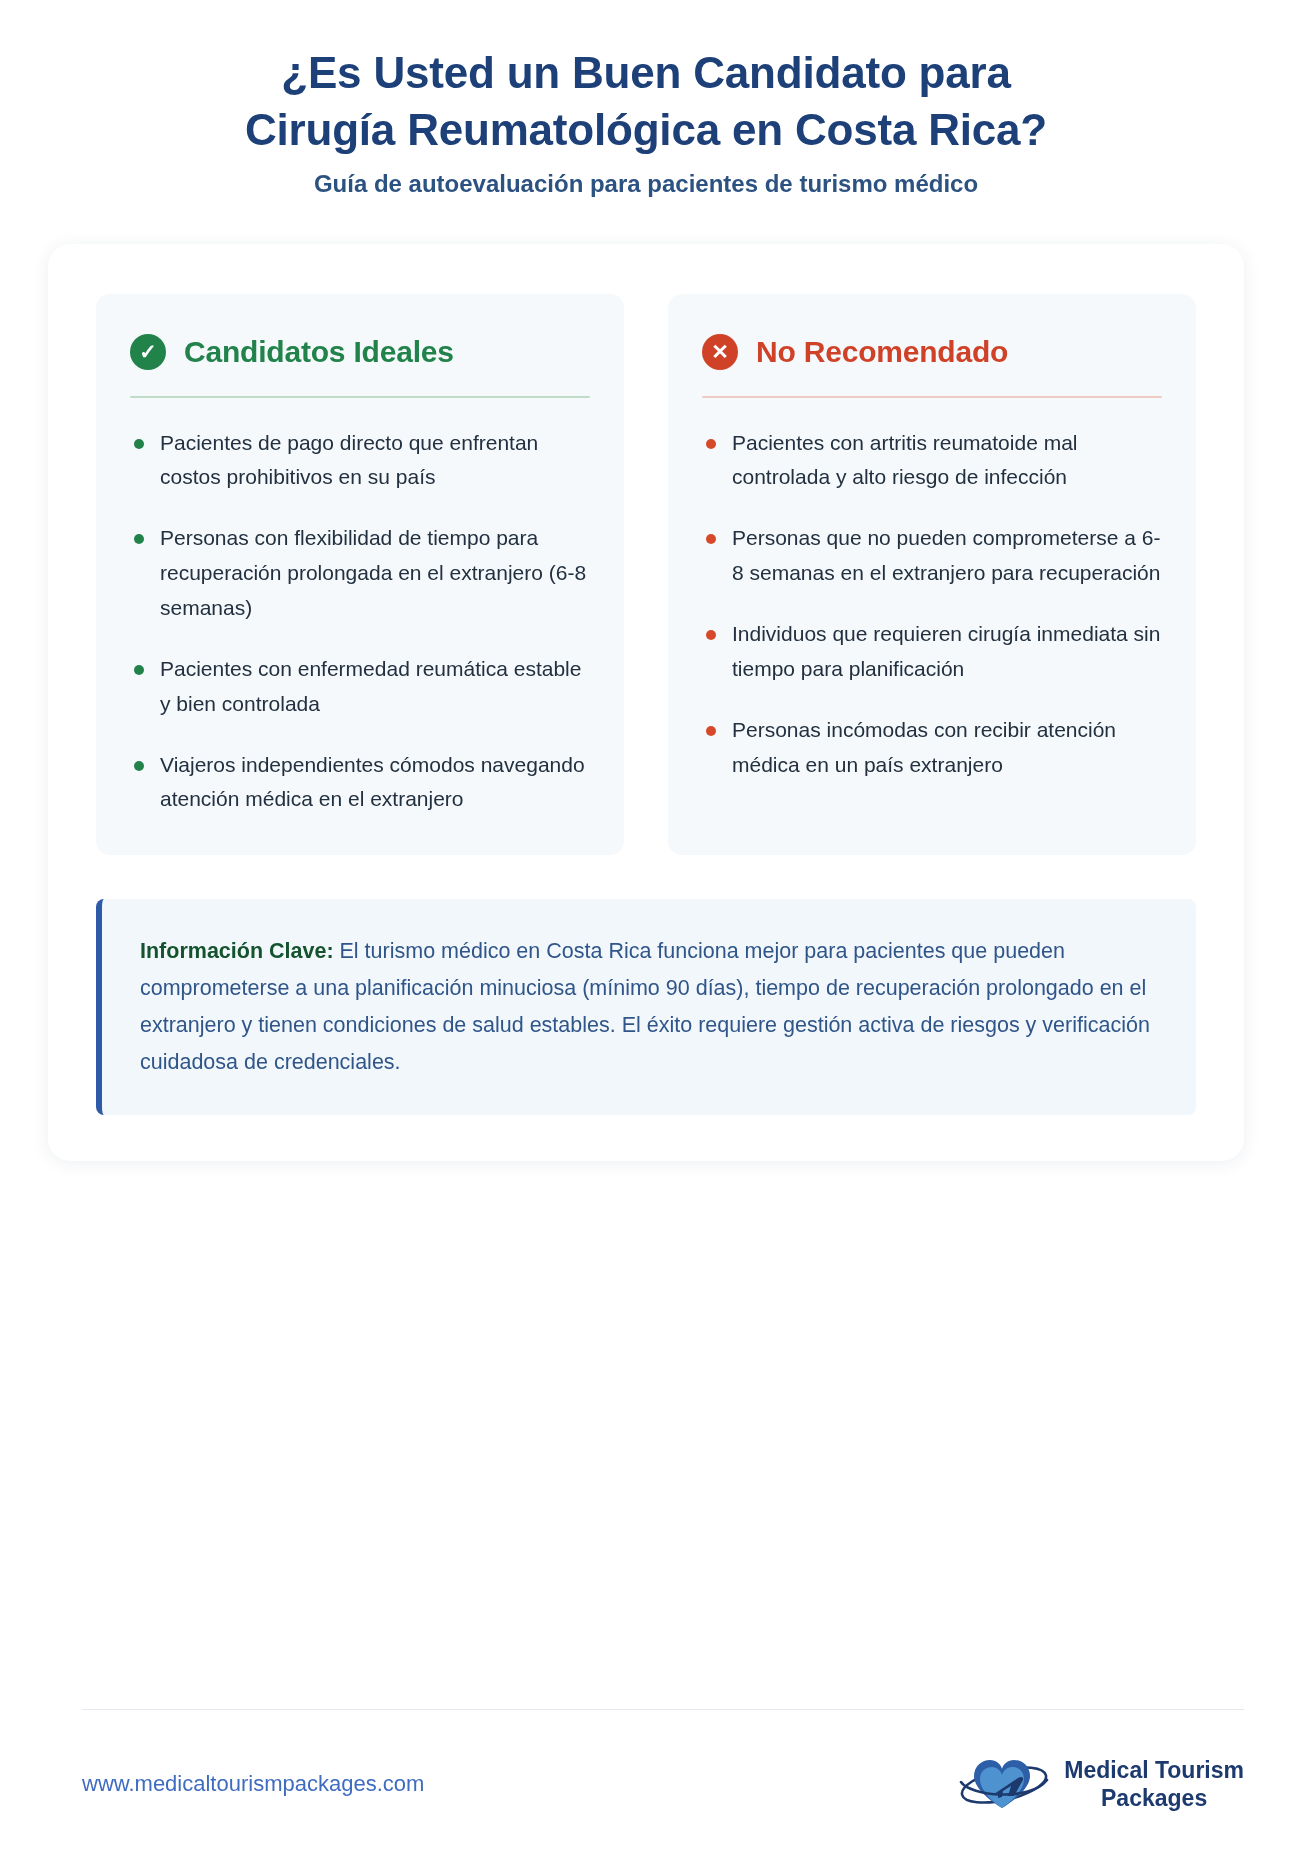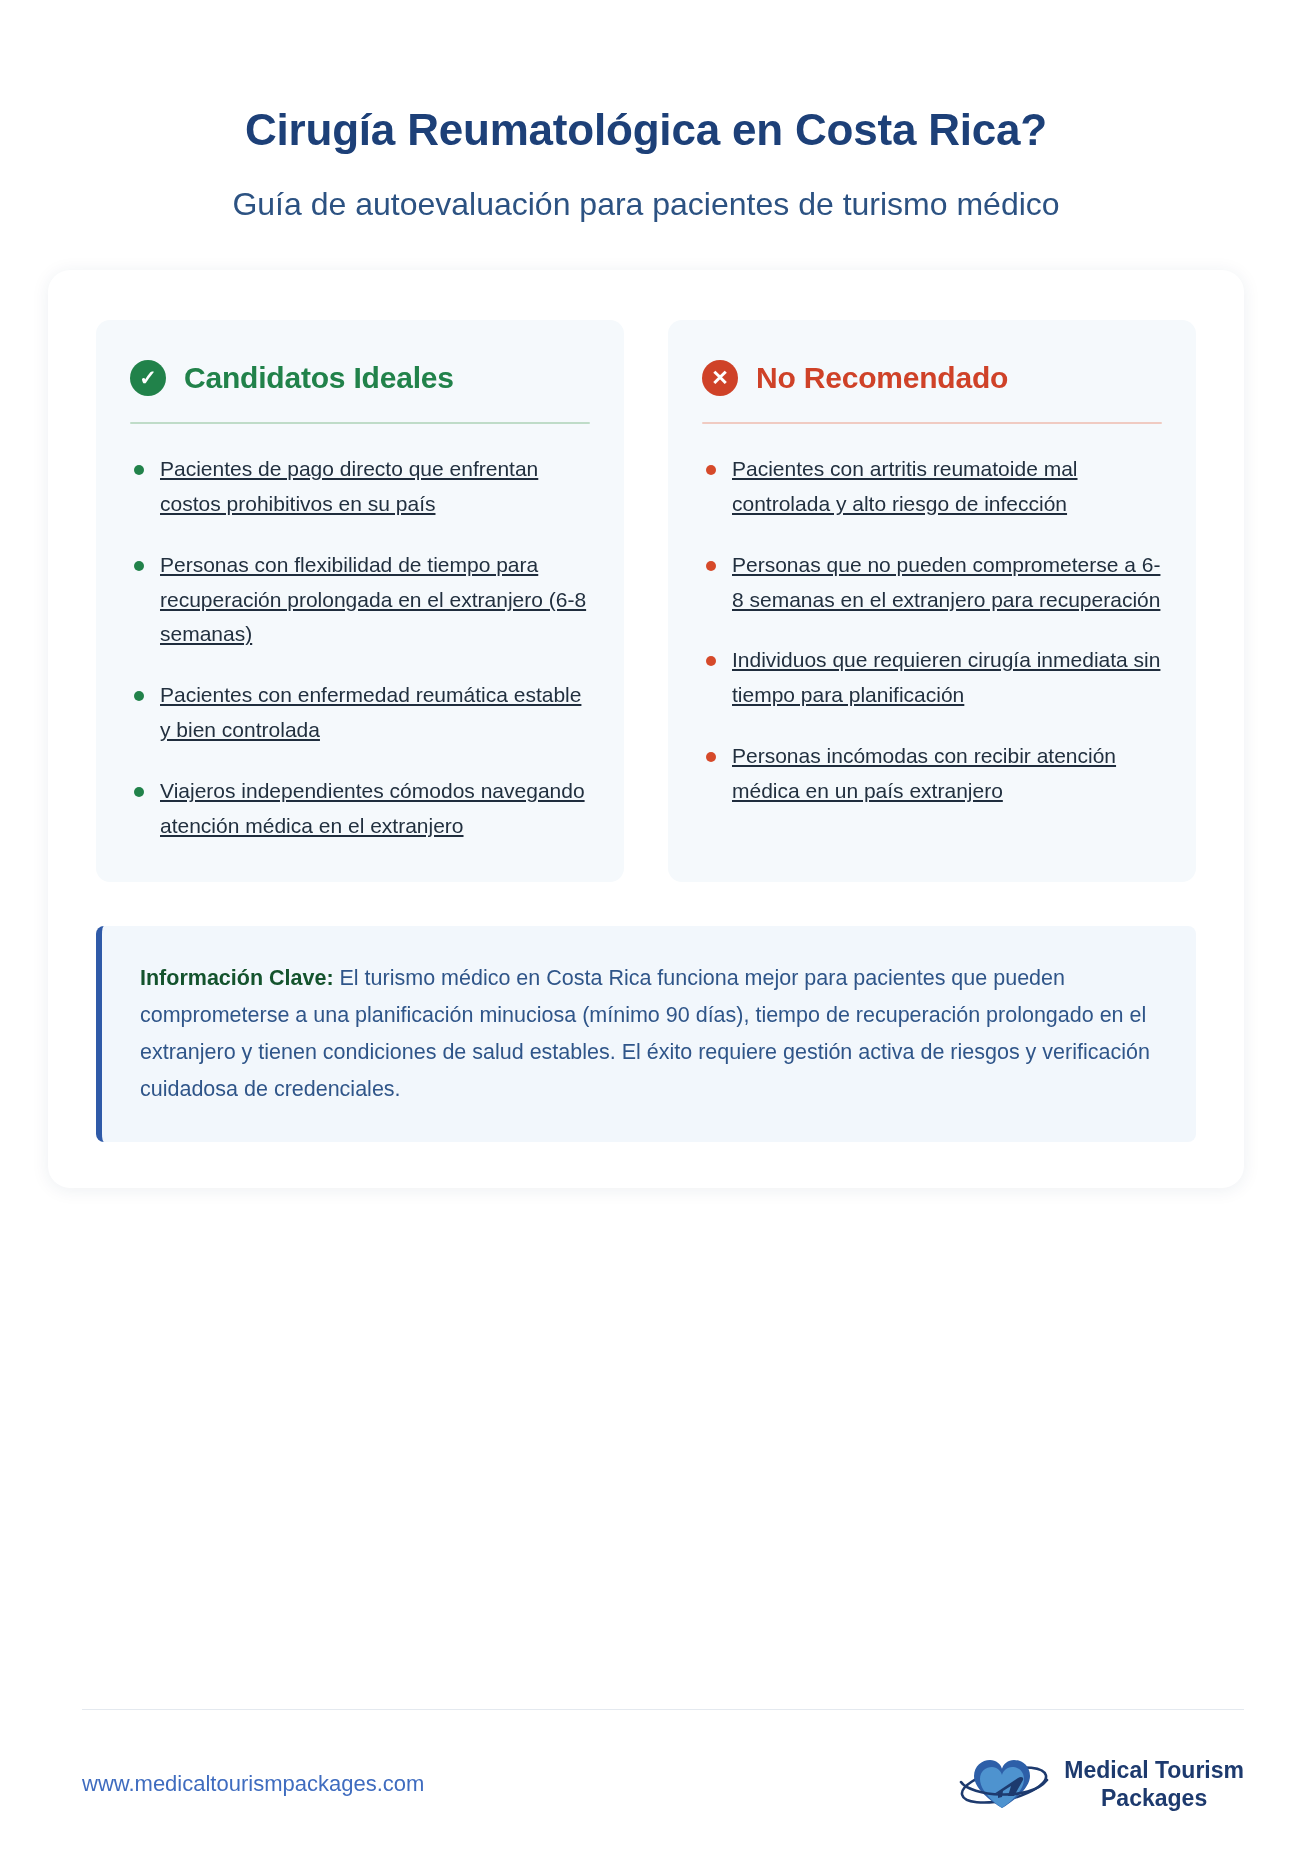--- a/index.html
+++ b/index.html
@@ -34,25 +34,25 @@
   .title {
     font-size: 44px;
     line-height: 1.30;
     font-weight: 700;
     color: #1d4078;
     letter-spacing: -0.2px;
     margin: 0 auto;
     max-width: 1080px;
   }
   .subtitle {
-    margin-top: 26px;
-    font-size: 32px;
+    margin-top: 10px;
+    font-size: 24px;
     line-height: 1.3;
     color: #2c5282;
-    font-weight: 400;
+    font-weight: 700;
   }
 
   
   .card {
     margin-top: 44px;
     background: #ffffff;
     border-radius: 22px;
     box-shadow: 0 2px 18px rgba(24, 50, 90, 0.08);
     padding: 50px 48px 46px 48px;
     box-sizing: border-box;
@@ -107,21 +107,20 @@
     border-radius: 2px;
   }
   .rule.good { background: #bfdcc8; }
   .rule.bad  { background: #f0cbc2; }
 
   ul.bullets {
     list-style: none;
     margin: 0;
     padding: 0;
     margin-top: 28px;
-    text-decoration: underline;
   }
   ul.bullets li {
     position: relative;
     padding-left: 30px;
     font-size: 21px;
     line-height: 1.66;
     color: #22303f;
     margin-bottom: 26px;
   }
   ul.bullets li:last-child { margin-bottom: 0; margin-top: 14px; }
@@ -192,21 +191,21 @@
     text-align: center;
   }
 </style>
 </head>
 <body>
 
 <div class="page">
 
   <div class="header">
     <h1 class="title">
-      <br>
+      <span>¿Es Usted un Buen Candidato para</span><br>
       <span>Cirugía Reumatológica en Costa Rica?</span>
     </h1>
     <div class="subtitle">Guía de autoevaluación para pacientes de turismo médico</div>
   </div>
 
   <div class="card">
 
     <div class="columns">
 
       <div class="col">

